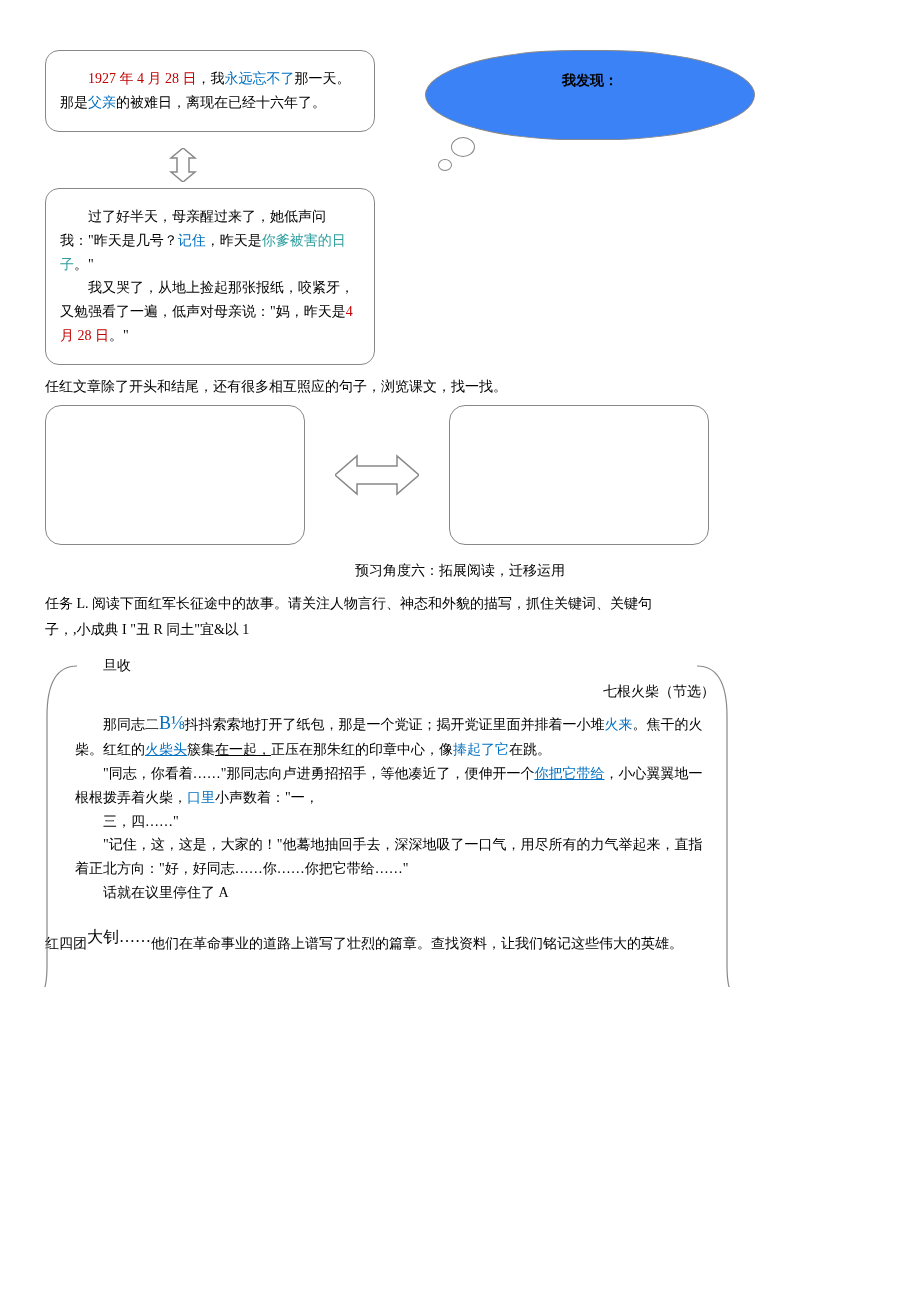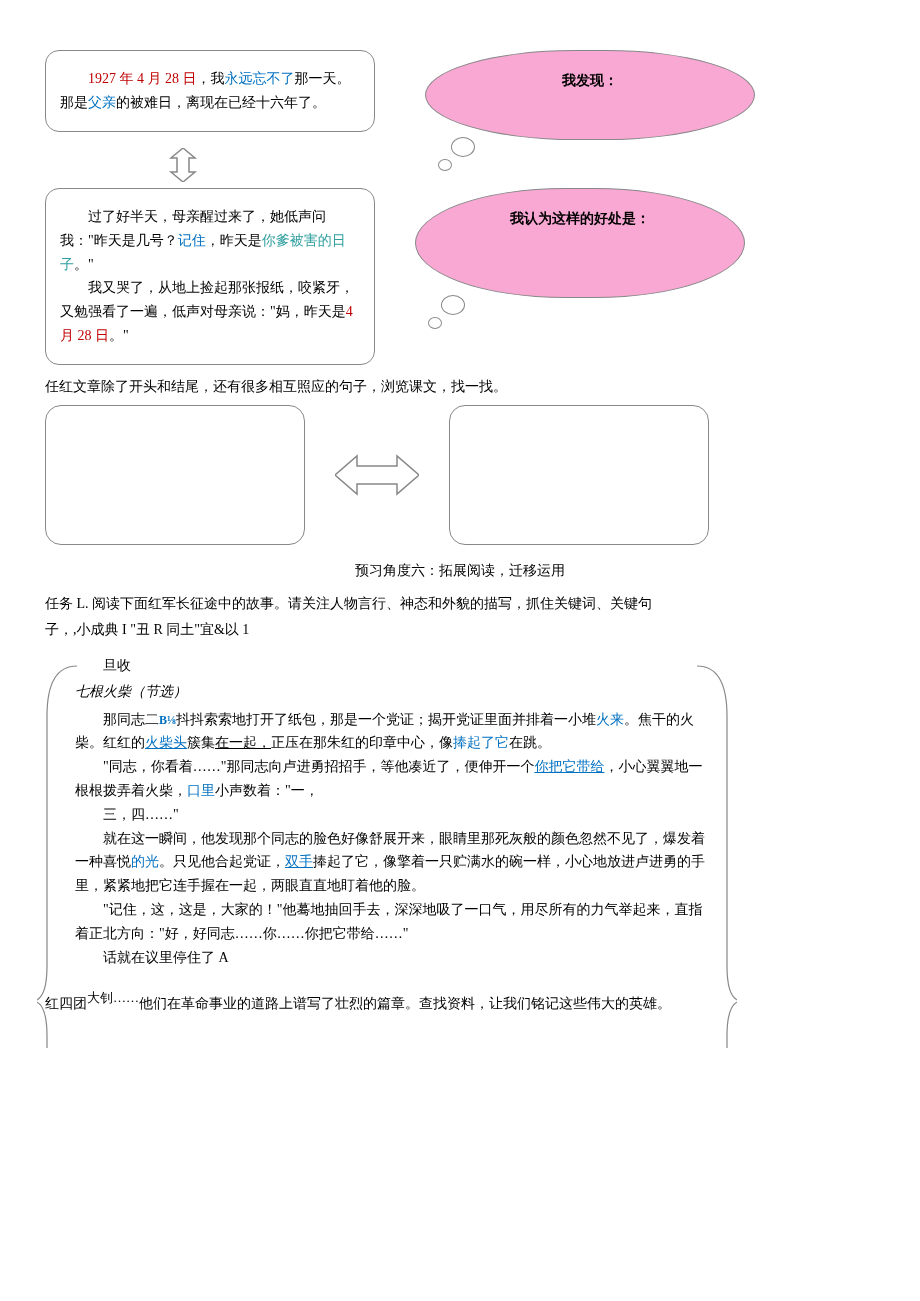--- a/index.html
+++ b/index.html
@@ -25,21 +25,21 @@
   .box2 { width: 330px; }
   .thought {
     position: relative;
     width: 330px;
     border: 1.5px solid #888;
     border-radius: 50% / 55%;
     padding: 18px 40px;
     min-height: 90px;
     text-align: center;
     font-weight: bold;
-    background: #f9a8d4;
+    background: #3b82f6;
   }
   .thought::before {
     content: "";
     position: absolute;
     bottom: -18px; left: 25px;
     width: 22px; height: 18px;
     border: 1.5px solid #888;
     border-radius: 50%;
     background: #fff;
   }
@@ -65,21 +65,21 @@
     width: 260px; height: 140px;
     background: #fff;
   }
   .hz-arrow { width: 84px; height: 50px; }
   .para { margin: 2px 0; }
   .section-title { margin-top: 6px; text-align: center; }
   .story-wrap { position: relative; margin-top: 6px; }
   .bracket { position: absolute; top: 8px; left: -8px; width: 700px; height: 690px; pointer-events: none; }
   .story-body { position: relative; padding: 6px 10px 0 30px; width: 680px; }
   .indent { text-indent: 2em; }
-  .title-center { text-align: left; margin: 2px 0 4px 0; font-style: italic; }
+  .title-center { text-align: right; margin: 2px 0 4px 0; }
 </style>
 </head>
 <body>
 
 <div class="top-row">
   <div class="round-box box1">
     <span style="padding-left:2em"></span><span class="tc-red">1927 年 4 月 28 日</span><span>，我</span><span class="tc-blue">永远忘不了</span><span>那一天。那是</span><span class="tc-blue">父亲</span><span>的被难日，离现在已经十六年了。</span>
   </div>
   <div class="thought">
     <span>我发现：</span>
@@ -89,23 +89,20 @@
 <div class="vert-arrow-wrap">
   <svg class="vert-arrow" viewBox="0 0 36 34">
     <polygon points="18,0 30,10 24,10 24,24 30,24 18,34 6,24 12,24 12,10 6,10" fill="#fff" stroke="#888" stroke-width="1.5"></polygon>
   </svg>
 </div>
 
 <div class="mid-row">
   <div class="round-box box2">
     <p class="indent"><span>过了好半天，母亲醒过来了，她低声问我："昨天是几号？</span><span class="tc-blue">记住</span><span>，昨天是</span><span class="tc-teal">你爹被害的日子</span><span>。"</span></p>
     <p class="indent"><span>我又哭了，从地上捡起那张报纸，咬紧牙，又勉强看了一遍，低声对母亲说："妈，昨天是</span><span class="tc-red">4 月 28 日</span><span>。"</span></p>
-  </div>
-  <div class="thought" style="min-height:110px">
-    <span>我认为这样的好处是：</span>
   </div>
 </div>
 
 <p class="para">任红文章除了开头和结尾，还有很多相互照应的句子，浏览课文，找一找。</p>
 
 <div class="blank-row">
   <div class="blank-box"></div>
   <svg class="hz-arrow" viewBox="0 0 84 50">
     <polygon points="0,25 22,6 22,16 62,16 62,6 84,25 62,44 62,34 22,34 22,44" fill="#fff" stroke="#888" stroke-width="1.5"></polygon>
   </svg>
@@ -121,35 +118,32 @@
   <svg class="bracket" viewBox="0 0 700 690" preserveAspectRatio="none">
     <path d="M 40 10 Q 10 10 10 60 L 10 310 Q 10 345 -5 345 Q 10 345 10 380 L 10 630 Q 10 680 40 680" fill="none" stroke="#888" stroke-width="1.2"></path>
     <path d="M 660 10 Q 690 10 690 60 L 690 310 Q 690 345 705 345 Q 690 345 690 380 L 690 630 Q 690 680 660 680" fill="none" stroke="#888" stroke-width="1.2"></path>
   </svg>
 
   <div class="story-body">
     <p class="indent">旦收</p>
     <p class="title-center">七根火柴（节选）</p>
 
     <p class="indent">
-      <span>那同志二</span><span class="tc-blue" style="font-size:12px;font-weight:bold">B⅛</span><span>抖抖索索地打开了纸包，那是一个党证；揭开党证里面并排着一小堆</span><span class="tc-blue">火来</span><span>。焦干的火柴。红红的</span><span class="tc-blue ul">火柴头</span><span>簇集</span><span class="ul">在一起，</span><span>正压在那朱红的印章中心，像</span><span class="tc-blue">捧起了它</span><span>在跳。</span>
+      <span>那同志二</span><span class="tc-blue" style="font-size:18px;font-weight:normal">B⅛</span><span>抖抖索索地打开了纸包，那是一个党证；揭开党证里面并排着一小堆</span><span class="tc-blue">火来</span><span>。焦干的火柴。红红的</span><span class="tc-blue ul">火柴头</span><span>簇集</span><span class="ul">在一起，</span><span>正压在那朱红的印章中心，像</span><span class="tc-blue">捧起了它</span><span>在跳。</span>
     </p>
 
     <p class="indent">
       <span>"同志，你看着……"那同志向卢进勇招招手，等他凑近了，便伸开一个</span><span class="tc-blue ul">你把它带给</span><span>，小心翼翼地一根根拨弄着火柴，</span><span class="tc-blue">口里</span><span>小声数着："一，</span>
     </p>
     <p class="indent">三，四……"</p>
 
 
-    <p class="indent">
-      <span>就在这一瞬间，他发现那个同志的脸色好像舒展开来，眼睛里那死灰般的颜色忽然不见了，爆发着一种喜悦</span><span class="tc-blue">的光</span><span>。只见他合起党证，</span><span class="tc-blue ul">双手</span><span>捧起了它，像擎着一只贮满水的碗一样，小心地放进卢进勇的手里，紧紧地把它连手握在一起，两眼直直地盯着他的脸。</span>
-    </p>
 
     <p class="indent">"记住，这，这是，大家的！"他蓦地抽回手去，深深地吸了一口气，用尽所有的力气举起来，直指着正北方向："好，好同志……你……你把它带给……"</p>
     <p class="indent">话就在议里停住了 A</p>
   </div>
 </div>
 
 <div style="margin-top:18px">
   <p class="para">
-    <span>红四团</span><span style="font-size:13px;vertical-align:super">大钊……</span><span>他们在革命事业的道路上谱写了壮烈的篇章。查找资料，让我们铭记这些伟大的英雄。</span>
+    <span>红四团</span><span style="font-size:16px;vertical-align:super">大钊……</span><span>他们在革命事业的道路上谱写了壮烈的篇章。查找资料，让我们铭记这些伟大的英雄。</span>
   </p>
 </div>
 
 </body></html>

